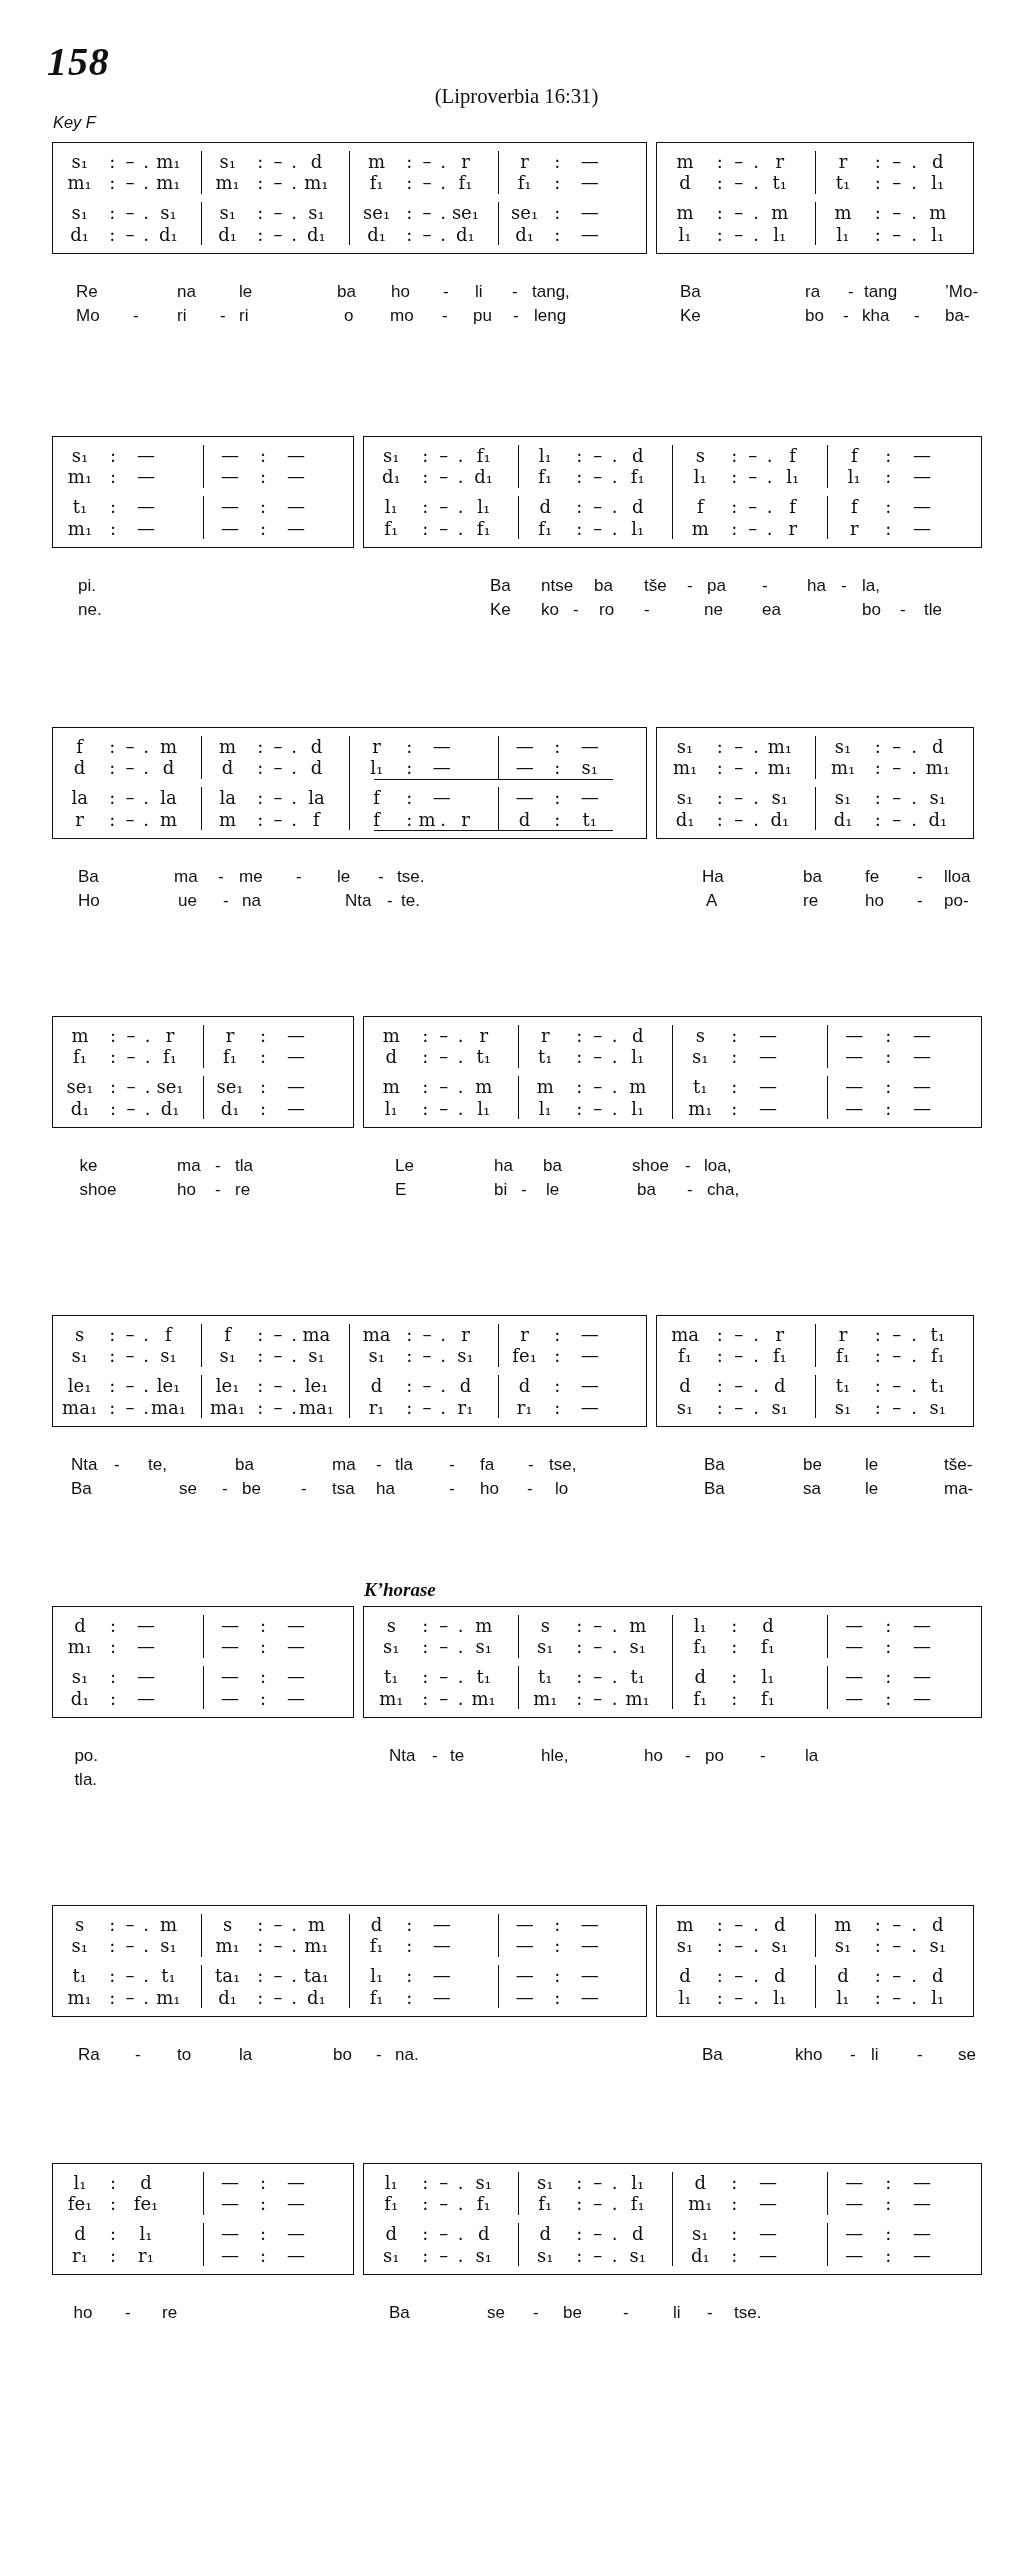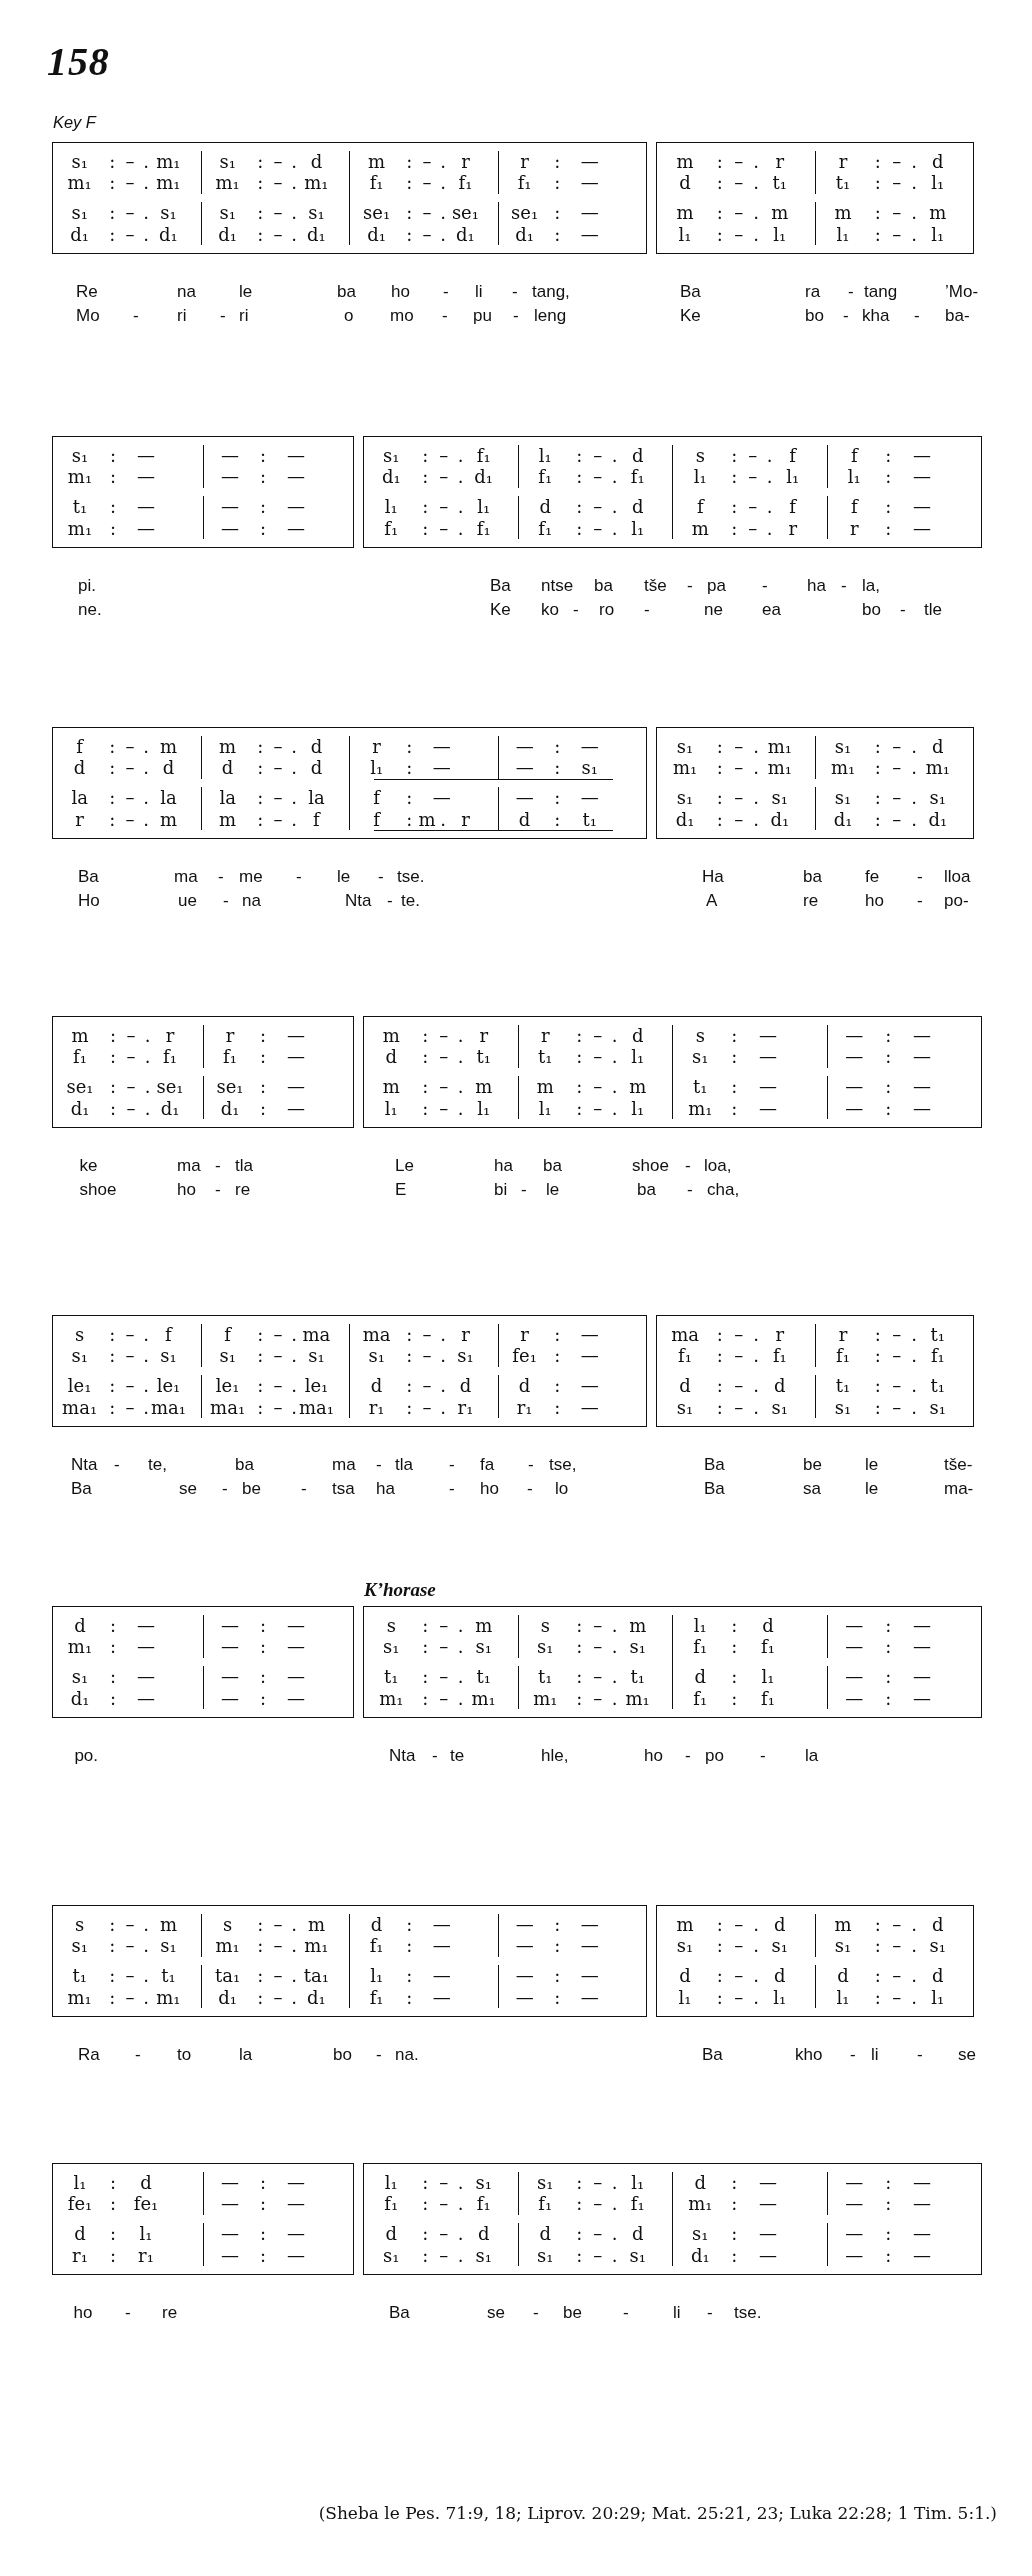--- a/index.html
+++ b/index.html
@@ -33,20 +33,21 @@
   .footer-ref{position:absolute;top:2503px;left:0;width:1033px;text-align:right;
               padding-right:36px;box-sizing:border-box;font:17px "DejaVu Serif","Liberation Serif",serif;}
 </style>
 </head>
 <body>
 
 <div class="page">
   <div class="title-row">
     <span class="hymn-number">158</span>
   </div>
+  <div class="subtitle">(Liproverbia 16:31)</div>
   <div class="key-sig">Key F</div>
 
   <div>
       <div class="music-system" style="top: 142px;">
         <div class="boxes">
           <div class="phrase-box">
             <div class="measure-cell" style="width: 148px;">
               <div class="voice-pair seg">
                 <div class="voice-row">
                   <div class="note-token" style="left: 18%;">s₁</div>
@@ -1359,20 +1360,23 @@
           <div class="lyric-syllable" style="left: 337px;">Nta</div>
           <div class="lyric-syllable" style="left: 380px;">-</div>
           <div class="lyric-syllable" style="left: 398px;">te</div>
           <div class="lyric-syllable" style="left: 489px;">hle,</div>
           <div class="lyric-syllable" style="left: 592px;">ho</div>
           <div class="lyric-syllable" style="left: 633px;">-</div>
           <div class="lyric-syllable" style="left: 653px;">po</div>
           <div class="lyric-syllable" style="left: 708px;">-</div>
           <div class="lyric-syllable" style="left: 753px;">la</div>
         </div>
+        <div class="lyrics-line" style="top: 164px;">
+          <div class="lyric-syllable" style="left: 22.4px;">tla.</div>
+        </div>
       </div>
       <div class="music-system" style="top: 1905px;">
         <div class="boxes">
           <div class="phrase-box">
             <div class="measure-cell" style="width: 148px;">
               <div class="voice-pair seg">
                 <div class="voice-row">
                   <div class="note-token" style="left: 18%;">s</div>
                   <div class="note-token" style="left: 40%;">:</div>
                   <div class="note-token" style="left: 52%;">–</div>
@@ -1766,15 +1770,14 @@
           <div class="lyric-syllable" style="left: 481px;">-</div>
           <div class="lyric-syllable" style="left: 511px;">be</div>
           <div class="lyric-syllable" style="left: 571px;">-</div>
           <div class="lyric-syllable" style="left: 621px;">li</div>
           <div class="lyric-syllable" style="left: 655px;">-</div>
           <div class="lyric-syllable" style="left: 682px;">tse.</div>
         </div>
       </div>
     </div>
 
-  <div class="footer-ref">(Sheba le Pes. 71:9, 18; Liprov. 20:29; Mat. 25:21, 23; Luka 22:28; 1 Tim. 5:1.)</div>
 </div>
 
 
 </body></html>

